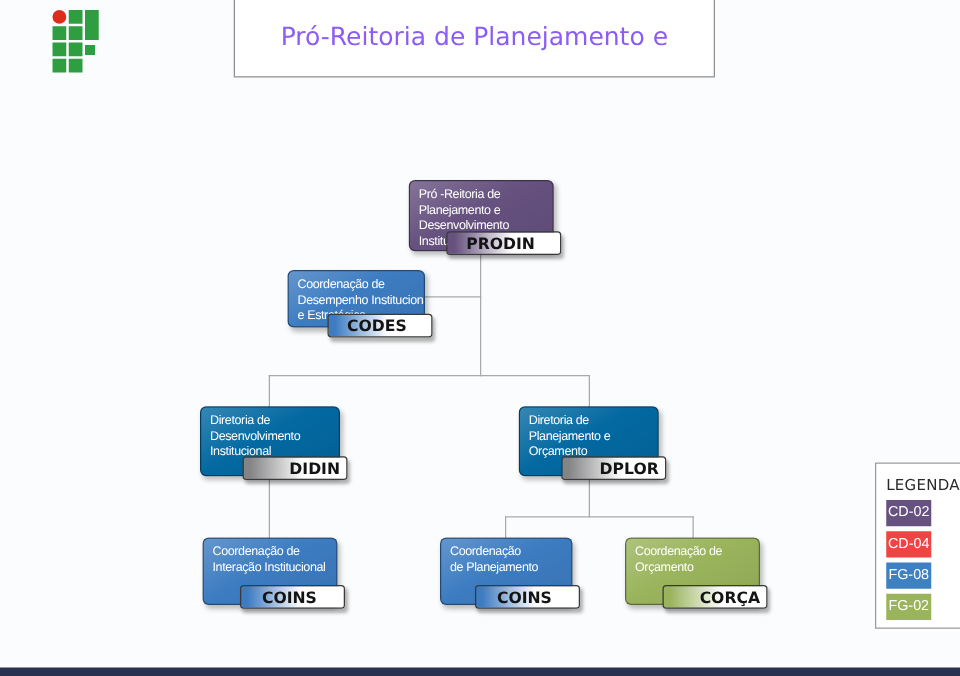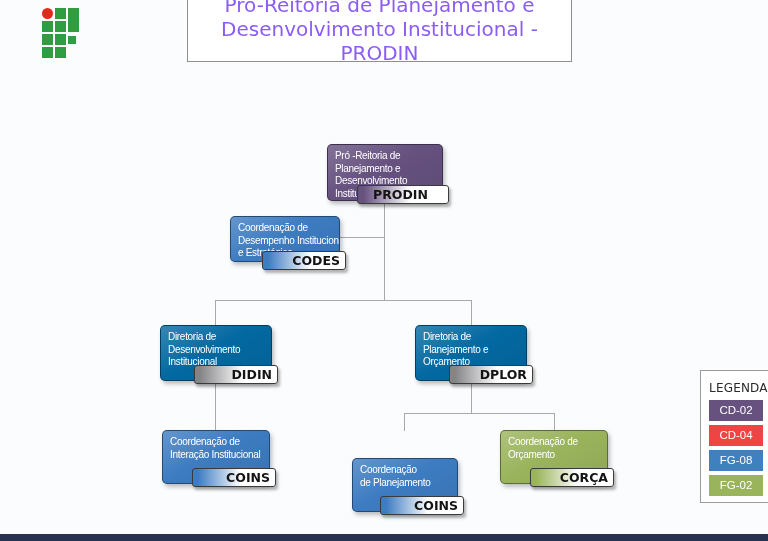--- a/index.html
+++ b/index.html
@@ -43,42 +43,42 @@
     font-family:"DejaVu Sans", sans-serif;font-size:12.5px;font-weight:bold;color:#141414;
     text-align:right;line-height:17px;padding-right:5px;
     box-shadow:2px 3px 3px rgba(0,0,0,0.30);
   }
   .c-purple{background-color:#66517f;margin-top:44px;}
   .c-gray{background-color:#0369a1;}
   .c-blue{background-color:#3d7cc1;}
   .c-green{background-color:#9ab45c;}
   .t-purple{background:linear-gradient(90deg,#66517f 6%,#ffffff 58%);text-align:center;}
   .t-gray{background:linear-gradient(90deg,#848487 6%,#ffffff 58%);}
-  .t-blue{background:linear-gradient(90deg,#3d7cc1 6%,#ffffff 58%);}
+  .t-blue{background:linear-gradient(90deg,#3d7cc1 6%,#ffffff 58%);text-align:center;}
   .t-green{background:linear-gradient(90deg,#9ab45c 6%,#ffffff 58%);}
   .n-prodin{left:327px;top:100px;width:116px;height:57px;}
   .n-prodin .tag{width:92px;}
   .n-codes{left:230px;top:216px;width:110px;height:46px;}
   .n-codes .tag{bottom:-9px;}
   .n-didin{left:160px;top:325px;width:112px;height:56px;}
   .n-dplor{left:415px;top:325px;width:112px;height:56px;}
   .n-coins{left:162px;top:430px;width:108px;height:54px;}
-  .n-copla{left:352px;top:430px;width:106px;height:54px;margin-top:28px;}
+  .n-copla{left:352px;top:430px;width:106px;height:54px;}
   .n-corca{left:500px;top:430px;width:108px;height:54px;}
   
   .vline,.hline{position:absolute;background:#a9a9a9;}
   .vline{width:1px;}
   .hline{height:1px;}
   
   .legend{
     position:absolute;left:700px;top:370px;width:95px;height:133px;
     background:#ffffff;border:1.5px solid #9b9b9b;box-sizing:border-box;
   }
   .legend-title{font-family:"DejaVu Sans", sans-serif;font-size:12px;color:#2a2a2a;margin:10px 0 5px 8px;letter-spacing:0.2px;}
-  .legend-item{width:54px;height:21px;margin:0 0 4px 8px;color:#ffffff;
+  .legend-item{width:36px;height:21px;margin:0 0 4px 8px;color:#ffffff;
     font-size:11.5px;text-align:center;line-height:21px;}
   
   .footer-bar{position:absolute;left:0;top:534px;width:768px;height:7px;background:#293150;}
 </style>
 </head>
 <body>
 
 <div class="logo">
   <div class="logo-mark">
     <div class="cell dot" style="left:0;top:0"></div>
@@ -89,21 +89,20 @@
     <div class="cell" style="left:0;top:26px"></div>
     <div class="cell" style="left:13px;top:26px"></div>
     <div class="cell small" style="left:26px;top:28px"></div>
     <div class="cell" style="left:0;top:39px"></div>
     <div class="cell" style="left:13px;top:39px"></div>
   </div>
 </div>
 
 <div class="title-box">
   <div class="title-line">Pró-Reitoria de Planejamento e</div>
-  <div class="title-line">Desenvolvimento Institucional - PRODIN</div>
 </div>
 
 <div class="vline" style="left:384px;top:156px;height:145px"></div>
 <div class="hline" style="left:340px;top:237px;width:45px"></div>
 <div class="hline" style="left:215px;top:300px;width:257px"></div>
 <div class="vline" style="left:215px;top:300px;height:26px"></div>
 <div class="vline" style="left:471px;top:300px;height:26px"></div>
 <div class="vline" style="left:215px;top:380px;height:51px"></div>
 <div class="vline" style="left:471px;top:380px;height:34px"></div>
 <div class="hline" style="left:404px;top:413px;width:151px"></div>

